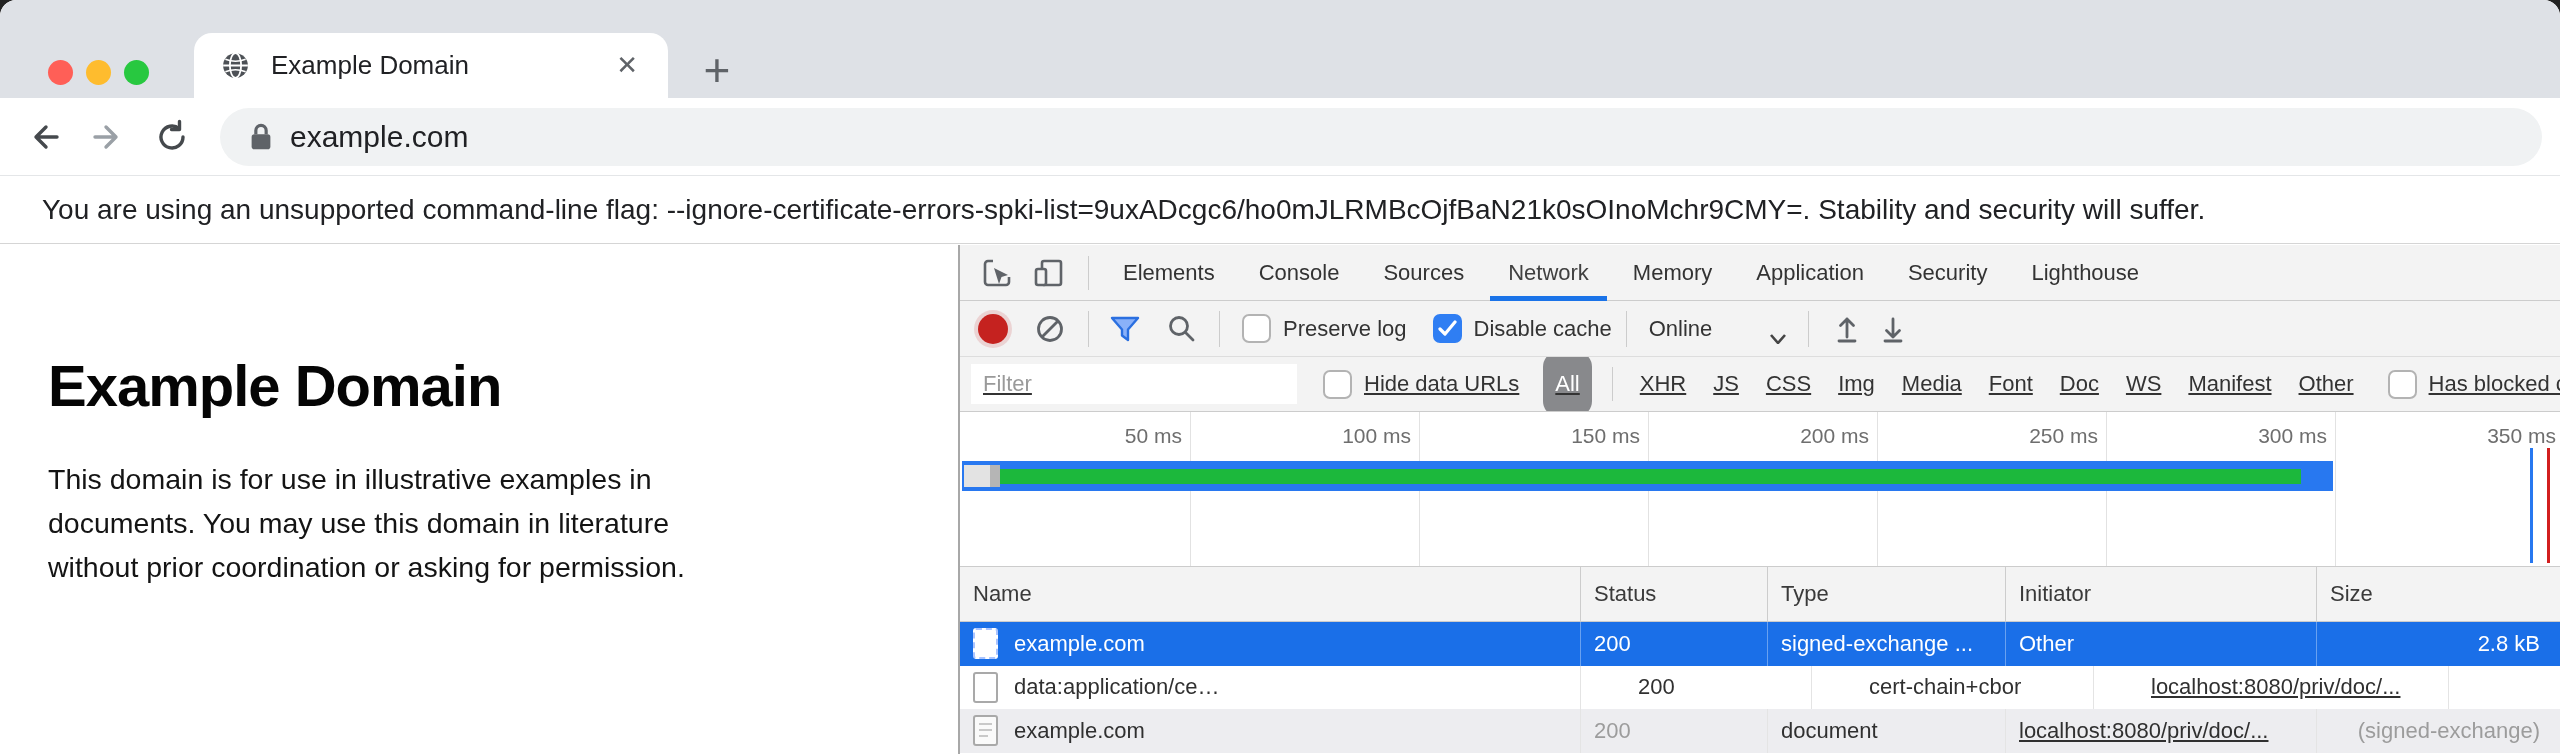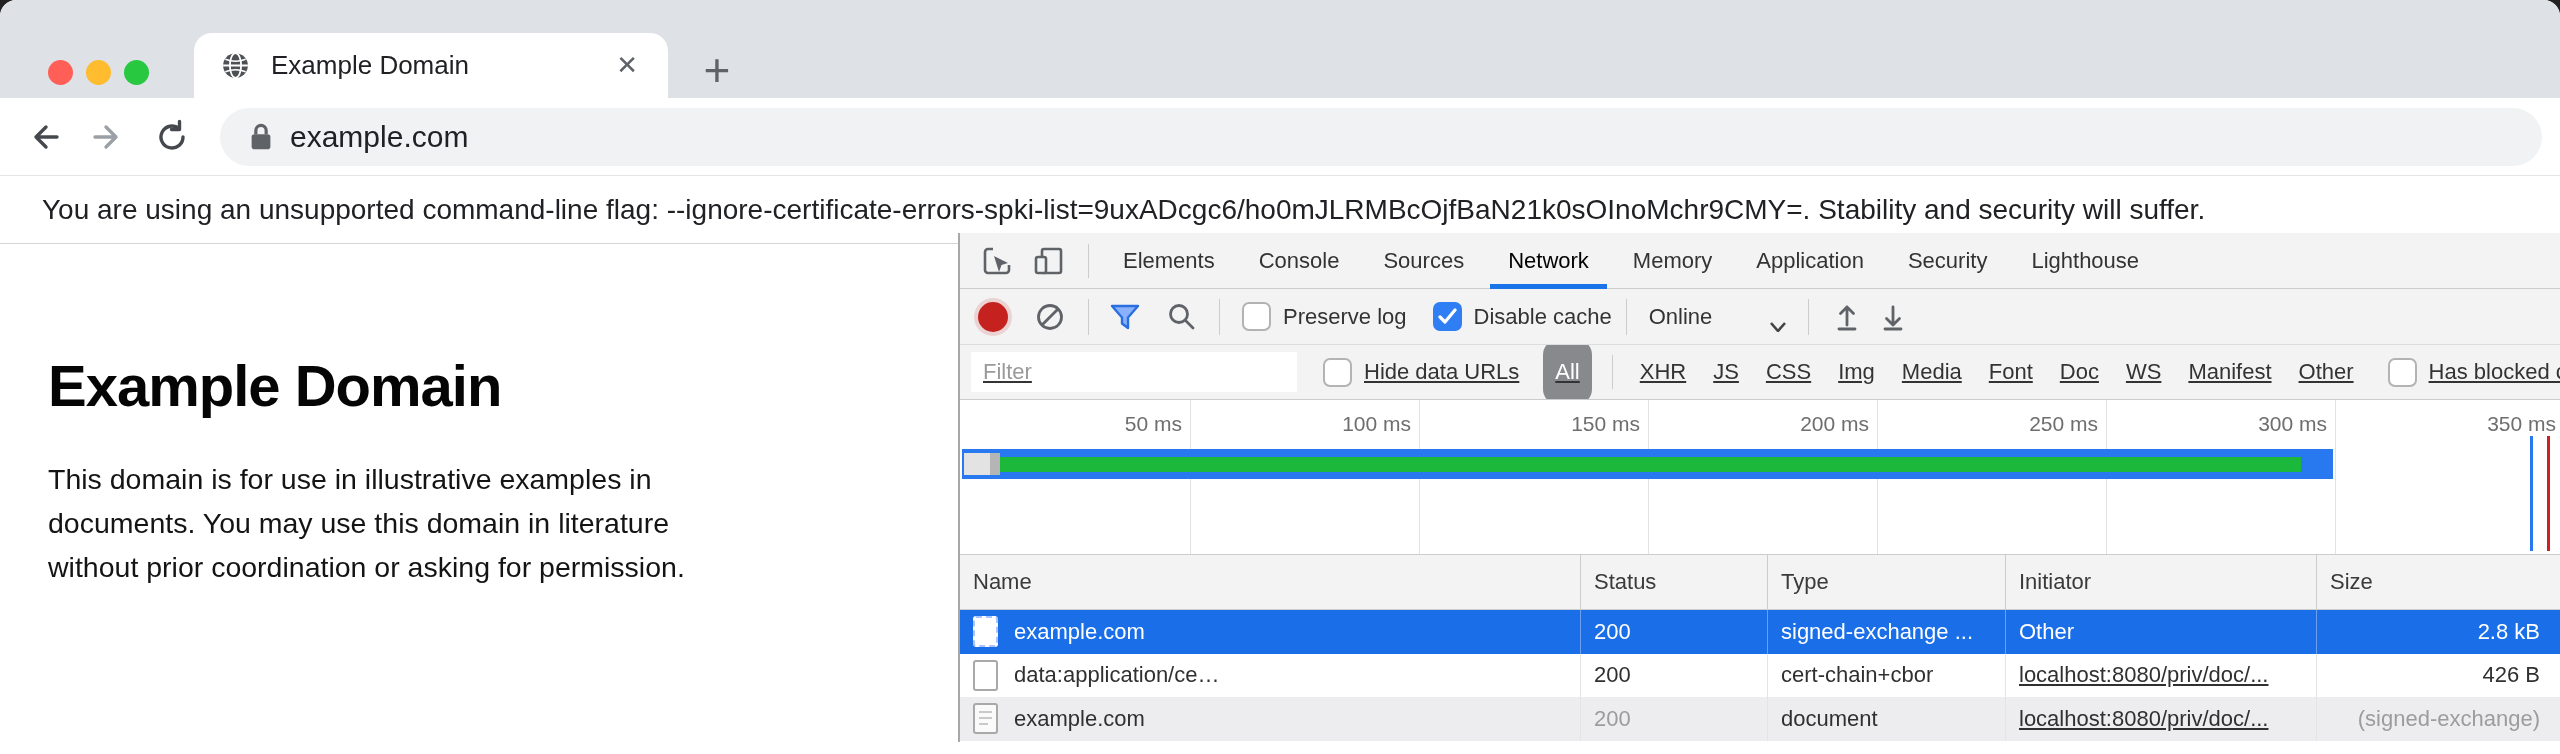--- a/index.html
+++ b/index.html
@@ -32,29 +32,29 @@
   .url { font-size:30px; color:#202124; margin-left:16px; white-space:nowrap; }
   
   .banner { position:absolute; left:0; top:177px; width:2560px; height:67px; background:#fff; border-bottom:1px solid #d5d5d5; display:flex; align-items:center; }
   .banner-text { margin-left:42px; font-size:28px; color:#202124; white-space:nowrap; }
   
   .page { position:absolute; left:0; top:245px; width:956px; height:509px; background:#fff; overflow:hidden; }
   .page h1 { position:absolute; left:48px; top:352px; top:107px; font-size:58px; font-weight:700; color:#050505; letter-spacing:-1px; }
   .page p  { position:absolute; left:48px; top:212px; width:700px; font-size:28.5px; line-height:44px; color:#141414; }
   .page a  { position:absolute; left:48px; top:375px; font-size:28.5px; color:#3b4fa2; text-decoration:none; }
   
-  .devtools { position:absolute; left:958px; top:233px; width:1602px; height:509px; background:#fff; border-left:2px solid #a8a8a8; font-size:22px; color:#333; }
+  .devtools { position:absolute; left:958px; top:245px; width:1602px; height:509px; background:#fff; border-left:2px solid #a8a8a8; font-size:22px; color:#333; }
   .dt-tabbar { position:absolute; left:0; top:0; width:100%; height:56px; background:#f3f3f3; border-bottom:1px solid #ccc; display:flex; align-items:center; }
   .dt-icon { width:34px; height:34px; color:#5f6368; flex:none; }
   .dt-icon svg { width:100%; height:100%; }
   .dt-icon.inspect { margin-left:20px; }
   .dt-icon.device  { margin-left:18px; }
   .dt-sep { width:1px; height:34px; background:#ccc; margin:0 12px 0 22px; flex:none; }
   .dt-tab { position:relative; height:56px; line-height:56px; padding:0 22px; color:#333; white-space:nowrap; flex:none; }
-  .dt-tab.active { color:#000000; }
+  .dt-tab.active { color:#404040; }
   .dt-tab.active::after { content:""; position:absolute; left:4px; right:4px; bottom:0; height:5px; background:#1a73e8; }
   
   .net-toolbar { position:absolute; left:0; top:56px; width:100%; height:56px; background:#f3f3f3; border-bottom:1px solid #ddd; display:flex; align-items:center; }
   .rec-dot { width:30px; height:30px; border-radius:50%; background:#c5221f; box-shadow:0 0 0 4px rgba(197,34,31,0.15); margin-left:18px; flex:none; }
   .icon24 { width:32px; height:32px; color:#5f6368; flex:none; }
   .icon24 svg { width:100%; height:100%; }
   .clear-icon { margin-left:26px; }
   .vsep { width:1px; height:36px; background:#ccc; margin:0 0 0 22px; flex:none; }
   .funnel-icon { margin-left:20px; }
   .search-icon { margin-left:24px; }
@@ -88,21 +88,21 @@
   
   .grid-cols { display:grid; grid-template-columns:621px 187px 238px 311px 245px; }
   .tbl-header { position:absolute; left:0; top:322px; width:100%; height:55px; background:#f3f3f3; border-bottom:1px solid #ccc; font-size:22px; color:#3a3a3a; }
   .tbl-header > div { display:flex; align-items:center; padding-left:13px; border-right:1px solid #ccc; height:100%; }
   .tbl-header > div:last-child { border-right:none; }
   .req-row { position:absolute; left:0; width:100%; height:43.5px; font-size:22px; color:#303030; background:#fff; }
   .req-row > div { display:flex; align-items:center; padding-left:13px; border-right:1px solid #e4e4e4; height:100%; overflow:hidden; white-space:nowrap; }
   .req-row > div:last-child { border-right:none; justify-content:flex-end; padding-right:22px; }
   .row-0 { top:377px; background:#1a6fe8; color:#fff; }
   .row-0 > div { border-right:1px solid rgba(255,255,255,0.35); }
-  .row-1 { top:420.5px; }
+  .row-1 { top:420.5px;gap:44px; }
   .row-2 { top:464px; background:#ededf0; }
   .doc-icon { width:25px; height:31px; border-radius:3px; background:#fff; border:2px solid #a9a9a9; margin-right:16px; flex:none; }
   .row-0 .doc-icon { border:2px dashed #aac4ff; }
   .doc-icon.lines { background:
       linear-gradient(#c9c9c9,#c9c9c9) 4px 6px / 13px 2px no-repeat,
       linear-gradient(#c9c9c9,#c9c9c9) 4px 12px / 13px 2px no-repeat,
       linear-gradient(#c9c9c9,#c9c9c9) 4px 18px / 9px 2px no-repeat, #fafafa; }
   .init-link { text-decoration:underline; }
   .muted { color:#9c9c9c; }
   .row-0 .status { color:#fff; }

